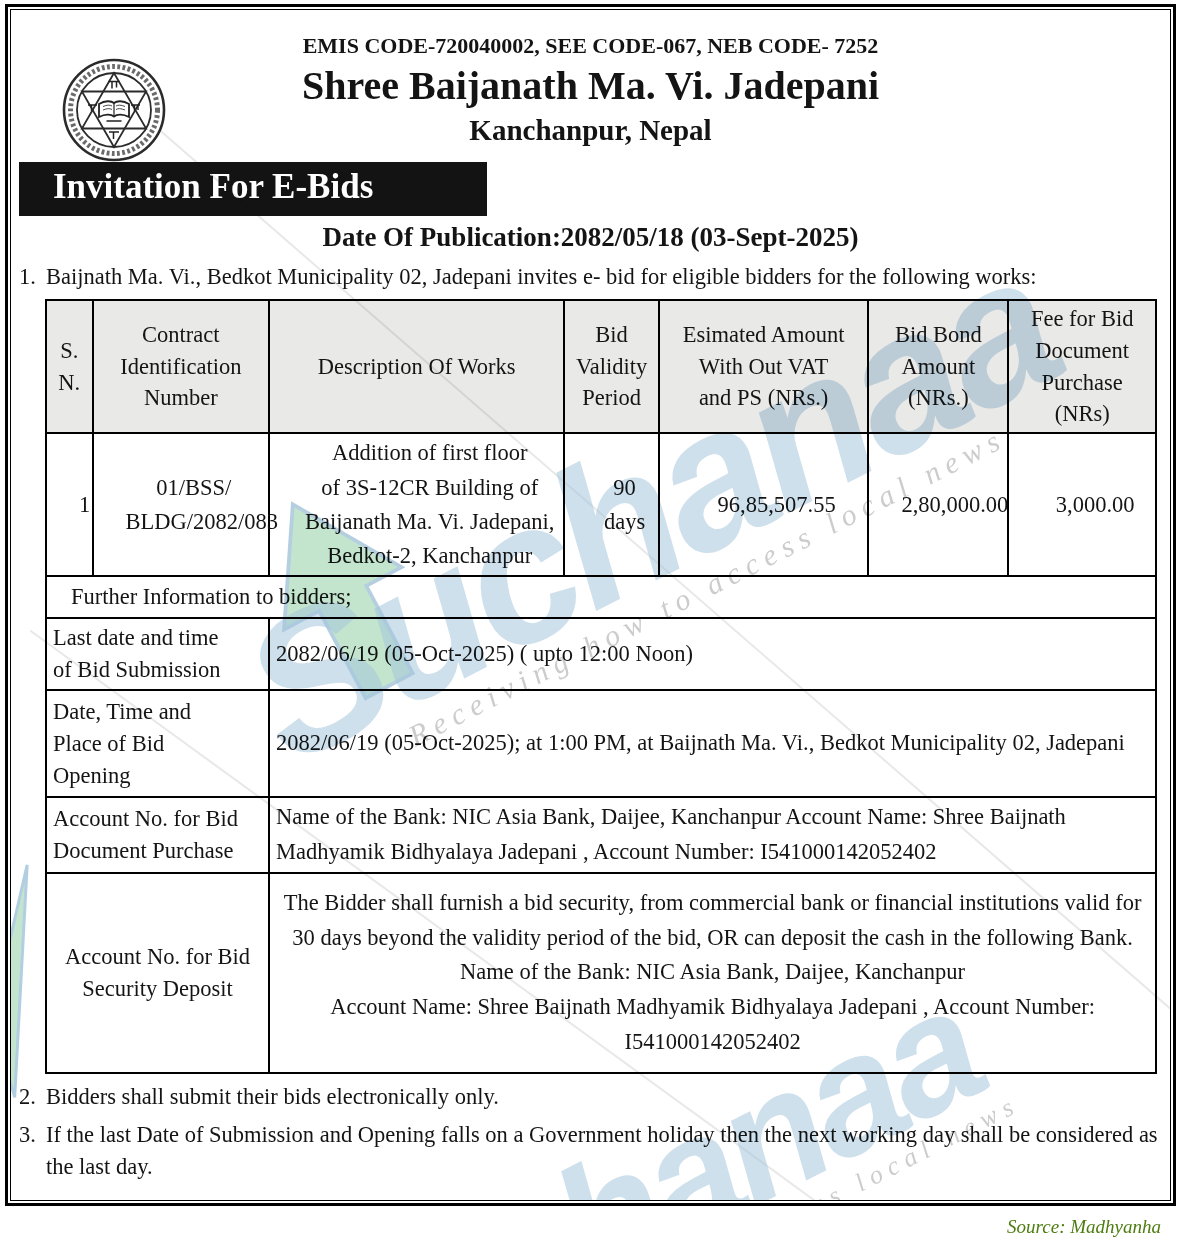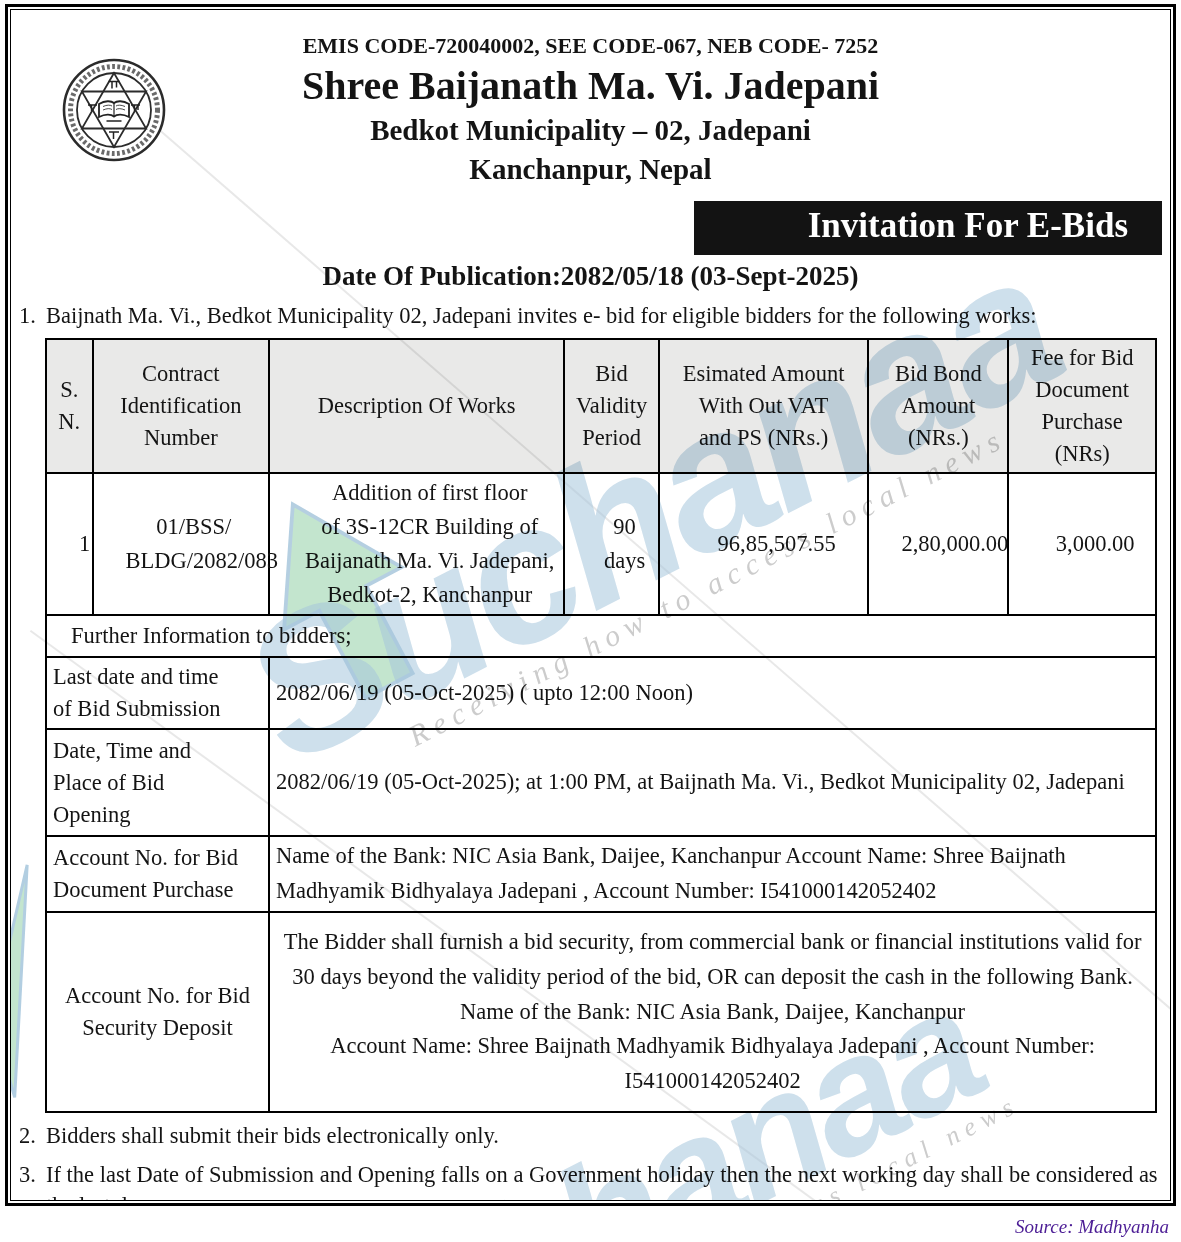--- a/index.html
+++ b/index.html
@@ -37,21 +37,21 @@
   .wm-bottom{left:265px;top:1105px;transform:rotate(-27deg);}
   .wm-bottom .wm-brand{font-size:165px;}
   .wm-bottom .wm-script{font-size:26px;margin:-14px 0 0 140px;}
   .wm-arrow{position:absolute;opacity:.8;}
   .hairline{position:absolute;height:1.5px;background:rgba(90,90,90,.14);transform-origin:0 0;}
 
   
   .codes-line{text-align:center;font-weight:bold;font-size:22px;margin-top:6px;}
   .school-name{text-align:center;font-weight:bold;font-size:40px;line-height:1.05;margin:6px 0 4px 0;}
   .addr{text-align:center;font-weight:bold;font-size:29px;line-height:1.35;}
-  .banner-wrap{text-align:right;margin:12px 0 6px 0;}
+  .banner-wrap{text-align:left;margin:12px 0 6px 0;}
   .banner{
     display:inline-block;background:#131313;color:#fff;font-weight:bold;
     font-size:35px;padding:5px 34px 9px 34px;min-width:400px;
   }
   .publication{text-align:center;font-weight:bold;font-size:27px;margin:4px 0 8px 0;}
   .logo-box{position:absolute;left:40px;top:24px;width:110px;height:110px;}
 
   
   .hang{display:flex;font-size:22.5px;line-height:1.4;margin:2px 0 6px 0;}
   .hang .num{flex:0 0 27px;}
@@ -73,21 +73,21 @@
   td.lbl{padding-left:8px;line-height:1.42;}
   td.val{padding-left:12px;line-height:1.55;}
   tr.head-row th{height:100px;}
   tr.data-row td{height:135px;line-height:1.52;padding-left:32px;}
   tr.ftitle td{height:36px;padding-left:24px;}
   tr.r1 td{height:66px;}
   tr.r2 td{height:101px;}
   tr.r3 td{height:66px;}
   tr.r4 td{height:194px;text-align:center;}
   .source-line{
-    position:absolute;right:12px;bottom:4px;font-style:italic;font-size:19px;color:#4c1d95;
+    position:absolute;right:20px;bottom:4px;font-style:italic;font-size:19px;color:#4d7c0f;
   }
   .emblem-stroke{fill:none;stroke:#2b2b2b;}
 </style>
 </head>
 <body>
 
 <div class="page">
   <div class="page-inner">
 
     <div class="watermark-layer">
@@ -128,21 +128,20 @@
           <path d="M44 49.5 C48 47.8 51 47.8 53 49 M44 53 C48 51.3 51 51.3 53 52.5 M57 49 C59 47.8 62 47.8 66 49.5 M57 52.5 C59 51.3 62 51.3 66 53" fill="none" stroke="#333" stroke-width="0.9"></path>
           <path d="M49.5 24.5 h11 M53 24.5 v7 M57.5 24.5 v6" fill="none" stroke="#222" stroke-width="1.5"></path>
           <path d="M29 48 h9 M32.5 48 v6" fill="none" stroke="#222" stroke-width="1.4"></path>
           <path d="M72 48 h9 M75.5 48 v6 M79 48 v5" fill="none" stroke="#222" stroke-width="1.4"></path>
           <path d="M50 75 h10 M54.5 75 v7 M47.5 64 h15" fill="none" stroke="#222" stroke-width="1.5"></path>
         </svg>
       </div>
 
       <div class="codes-line">EMIS CODE-720040002, SEE CODE-067,  NEB CODE- 7252</div>
       <div class="school-name">Shree Baijanath Ma. Vi. Jadepani</div>
-      <div class="addr">Bedkot Municipality – 02, Jadepani</div>
       <div class="addr">Kanchanpur, Nepal</div>
       <div class="banner-wrap">
         <span class="banner">Invitation For E-Bids</span>
       </div>
       <div class="publication">Date Of Publication:2082/05/18 (03-Sept-2025)</div>
 
       <div class="hang">
         <span class="num">1.</span>
         <span class="txt">Baijnath Ma. Vi., Bedkot Municipality 02, Jadepani invites e- bid for eligible bidders for the following works:</span>
       </div>

